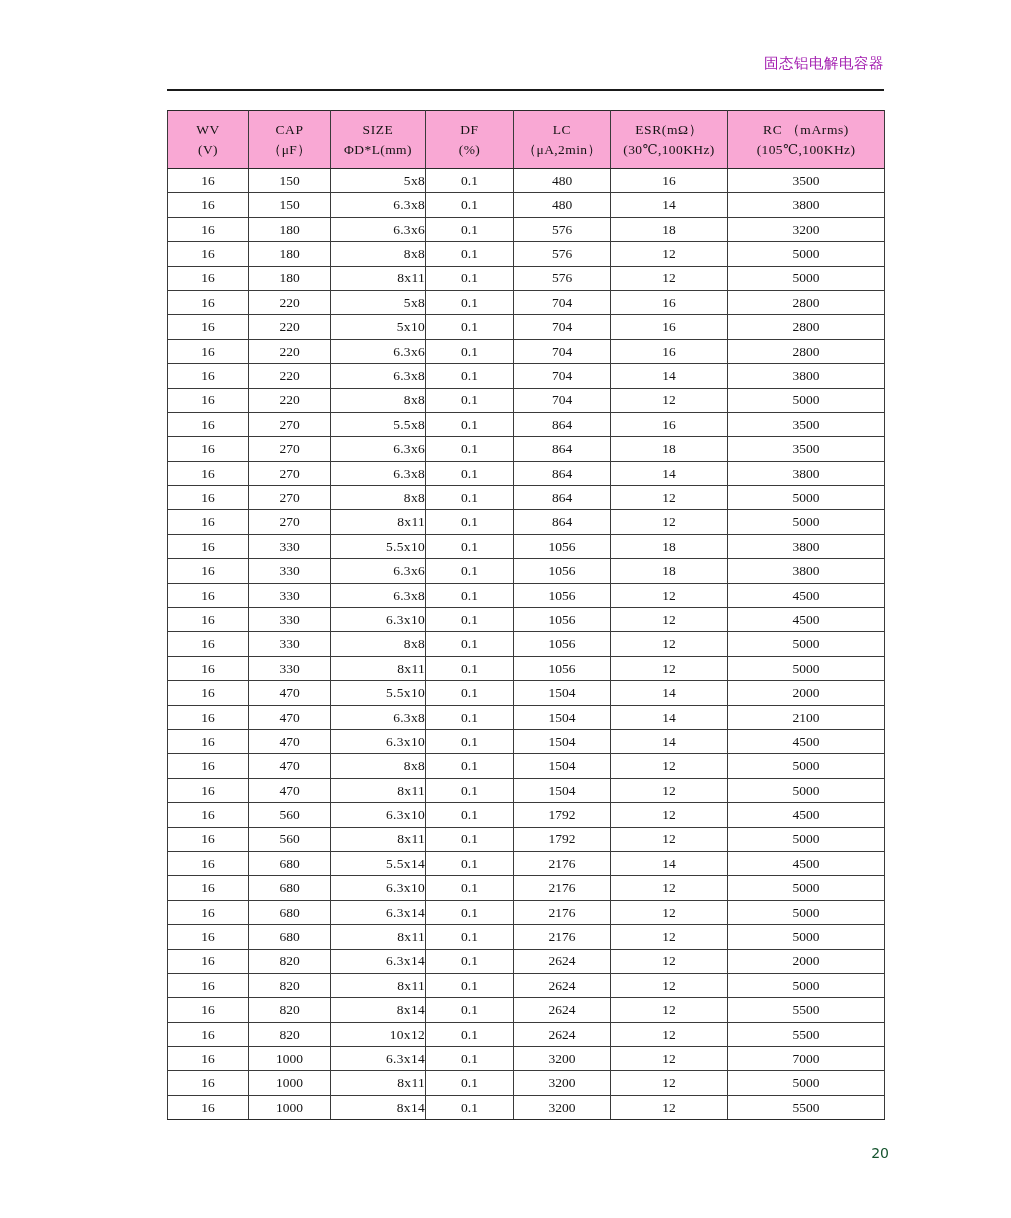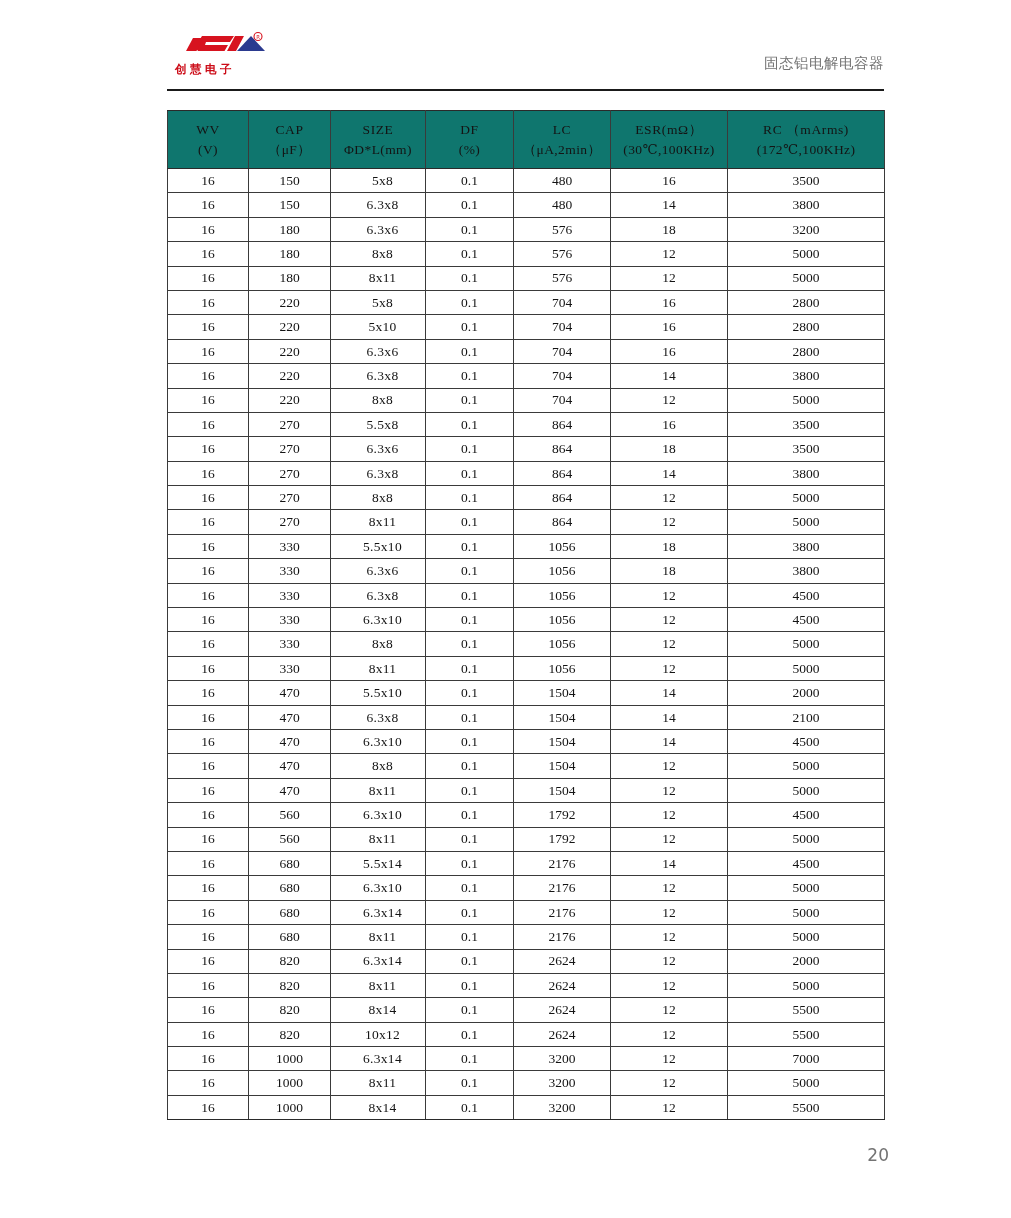--- a/index.html
+++ b/index.html
@@ -46,21 +46,21 @@
     letter-spacing: 3.5px;
     padding-left: 3px;
     line-height: 13px;
   }
   .header-title {
     position: absolute;
     right: 0px;
     top: 28px;
     font-family: "DejaVu Sans", sans-serif;
     font-size: 14.5px;
-    color: #737373;
+    color: #a21caf;
     letter-spacing: 0.5px;
     white-space: nowrap;
   }
   .header-rule {
     position: absolute;
     left: 167px;
     top: 89px;
     width: 717px;
     height: 0;
     border-top: 2.6px solid #1a1a1a;
@@ -88,73 +88,56 @@
     border: 1px solid #3a3a3a;
     font-size: 13.5px;
     line-height: 1.45;
     padding: 0;
     text-align: center;
     vertical-align: middle;
     font-family: "Liberation Serif", "DejaVu Serif", serif;
     color: #141414;
   }
   .spec-table thead th {
-    background: #0f766e;
+    background: #f9a8d4;
     height: 57px;
     font-weight: normal;
     border-top: 1.6px solid #2a2a2a;
     border-bottom: 1.6px solid #2a2a2a;
   }
   .spec-table thead th .hl1 { display: block; letter-spacing: 0.6px; }
   .spec-table thead th .hl2 { display: block; letter-spacing: 0.4px; }
 
   .spec-table tbody td {
     height: 23.4px;
   }
   .spec-table tbody td.size-cell {
-    text-align: center;
+    text-align: right;
     padding-left: 9px;
     letter-spacing: 0.3px;
   }
   .spec-table tbody tr:last-child td {
     border-bottom: 1.8px solid #2a2a2a;
   }
 
   
   .page-number {
     position: absolute;
     right: 122px;
     top: 1145px;
     font-family: "DejaVu Sans", sans-serif;
-    font-size: 17px;
-    color: #737373;
+    font-size: 14px;
+    color: #14532d;
     text-align: right;
   }
 </style>
 </head>
 <body>
 
 <div class="page-header">
-  <div class="logo-block">
-    <div class="logo-mark">
-      <svg width="104" height="32" viewBox="0 0 104 32" xmlns="http://www.w3.org/2000/svg">
-
-        <path d="M30 6 L62 6 L58 12 L34 12 L33 15 L56 15 L52.5 21 L26 21 L23 17 Z" fill="#d7131f"></path>
-        <path d="M21 8 L31 8 L24.5 21 L14 21 Z" fill="#d7131f"></path>
-
-        <path d="M63 6 L72 6 L64 21 L55 21 Z" fill="#d7131f"></path>
-
-        <path d="M79 6 L93 21 L65 21 Z" fill="#2b3a8f"></path>
-
-        <circle cx="86" cy="6.5" r="4" fill="none" stroke="#d7131f" stroke-width="1.1"></circle>
-        <text x="86" y="9" font-family="DejaVu Sans, sans-serif" font-size="5.4" fill="#d7131f" text-anchor="middle">R</text>
-      </svg>
-    </div>
-    <div class="logo-cn">创慧电子</div>
-  </div>
   <div class="header-title">固态铝电解电容器</div>
 </div>
 <div class="header-rule"></div>
 
 <table class="spec-table">
   <colgroup>
     <col class="c-wv">
       <col class="c-cap">
       <col class="c-size">
       <col class="c-df">
@@ -183,21 +166,21 @@
       <th>
         <span class="hl1">LC</span>
         <span class="hl2">（μA,2min）</span>
       </th>
       <th>
         <span class="hl1">ESR(mΩ）</span>
         <span class="hl2">(30℃,100KHz)</span>
       </th>
       <th>
         <span class="hl1">RC （mArms)</span>
-        <span class="hl2">(172℃,100KHz)</span>
+        <span class="hl2">(105℃,100KHz)</span>
       </th>
     </tr>
   </thead>
   <tbody id="spec-table-body">
       <tr>
         <td>16</td>
         <td>150</td>
         <td class="size-cell">5x8</td>
         <td>0.1</td>
         <td>480</td>

